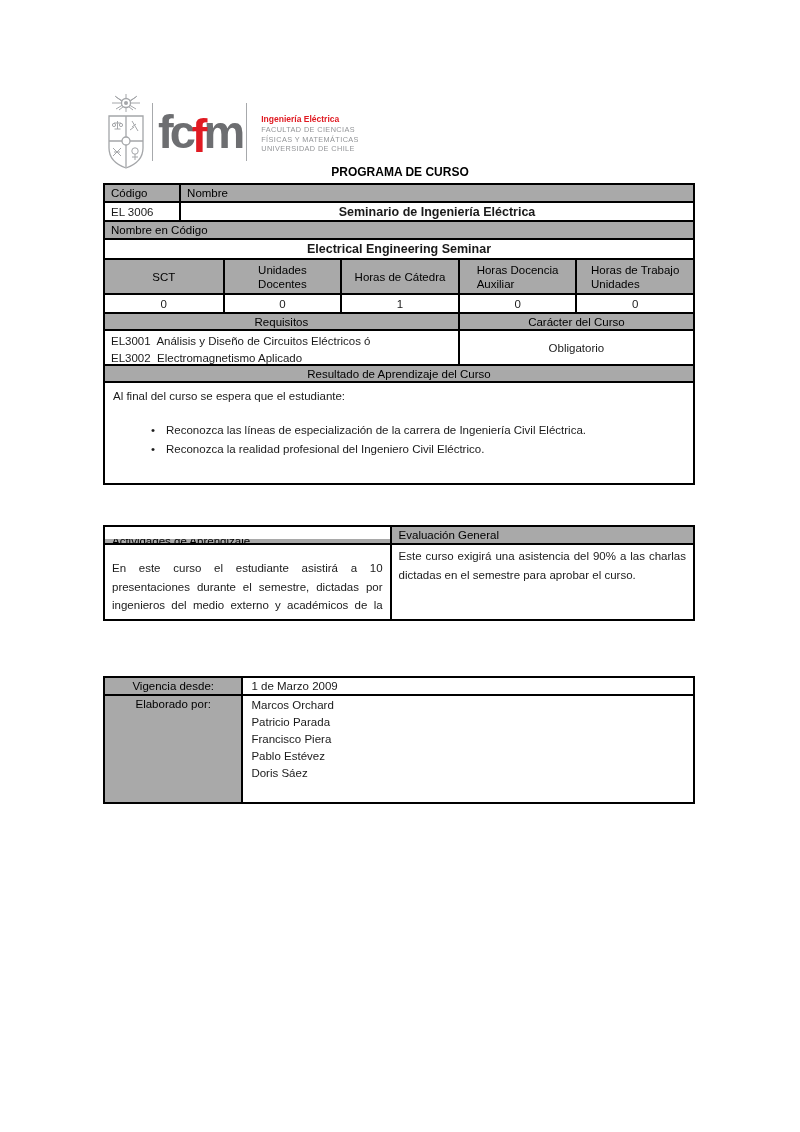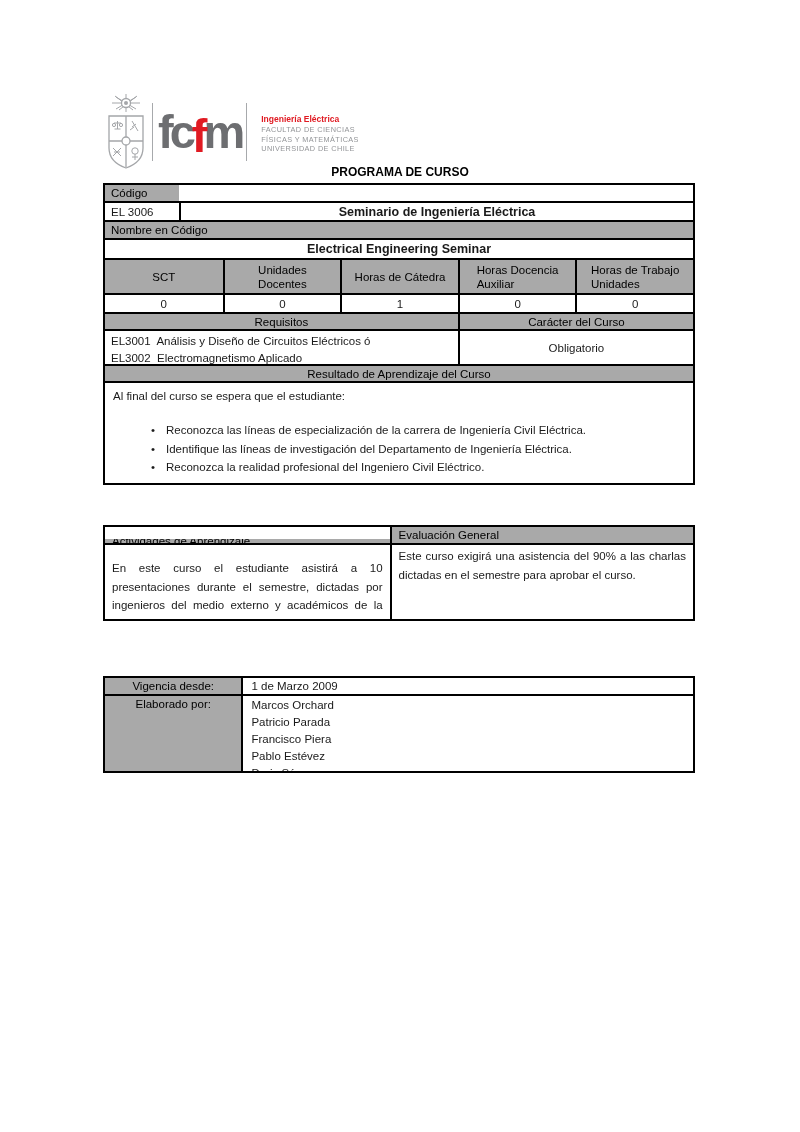--- a/index.html
+++ b/index.html
@@ -56,21 +56,21 @@
   .outcomes{display:block;padding:4px 8px;}
   .outcomes-intro{line-height:18px;}
   .bullets{list-style:none;margin-top:16px;}
   .bullets li{position:relative;margin-left:38px;padding-left:15px;line-height:18.5px;}
   .bullets li::before{content:"\2022";position:absolute;left:0;top:0;}
   
   .t2 .hdr{padding:0 7px;}
   .h74{height:74px;}
   .just{display:block;text-align:justify;line-height:18.5px;padding:2px 7px;}
   
-  .h86{height:75px;}
+  .h86{height:106px;}
   .top{align-items:flex-start;}
   .label-top{justify-content:center;padding-top:1px;}
   .authors{display:block;padding:1px 8px;}
   .authors div{line-height:17px;font-size:11.5px;}
   .val{padding-left:8px;}
 </style>
 </head>
 <body>
 
 <div class="page">
@@ -117,20 +117,21 @@
       <div class="logo-fac">FÍSICAS Y MATEMÁTICAS</div>
       <div class="logo-fac">UNIVERSIDAD DE CHILE</div>
     </div>
   </div>
 
   <div class="doc-title">PROGRAMA DE CURSO</div>
 
   <div class="tbl t1" style="top:183px;">
     <div class="row h18">
       <div class="cell hdr w125">Código</div>
+      <div class="cell hdr w875">Nombre</div>
     </div>
     <div class="row h19">
       <div class="cell w125">EL 3006</div>
       <div class="cell w875 center bold fs12">Seminario de Ingeniería Eléctrica</div>
     </div>
     <div class="row h18">
       <div class="cell hdr" style="width:100%;">Nombre en Código</div>
     </div>
     <div class="row h20">
       <div class="cell center bold fs12" style="width:100%;">Electrical Engineering Seminar</div>
@@ -164,21 +165,20 @@
       <div class="cell w40 center">Obligatorio</div>
     </div>
     <div class="row h17">
       <div class="cell hdr center" style="width:100%;">Resultado de Aprendizaje del Curso</div>
     </div>
     <div class="row h92">
       <div class="cell outcomes" style="width:100%;">
         <div class="outcomes-intro">Al final del curso se espera que el estudiante:</div>
         <ul class="bullets">
           <li>Reconozca las líneas de especialización de la carrera de Ingeniería Civil Eléctrica.</li>
-          <li>Identifique las líneas de investigación del Departamento de Ingeniería Eléctrica.</li>
           <li>Reconozca la realidad profesional del Ingeniero Civil Eléctrico.</li>
         </ul>
       </div>
     </div>
   </div>
 
   <div class="tbl t2" style="top:525px;">
     <div class="row h18">
       <div class="cell hdr w484">Actividades de Aprendizaje</div>
       <div class="cell hdr w516">Evaluación General</div>

